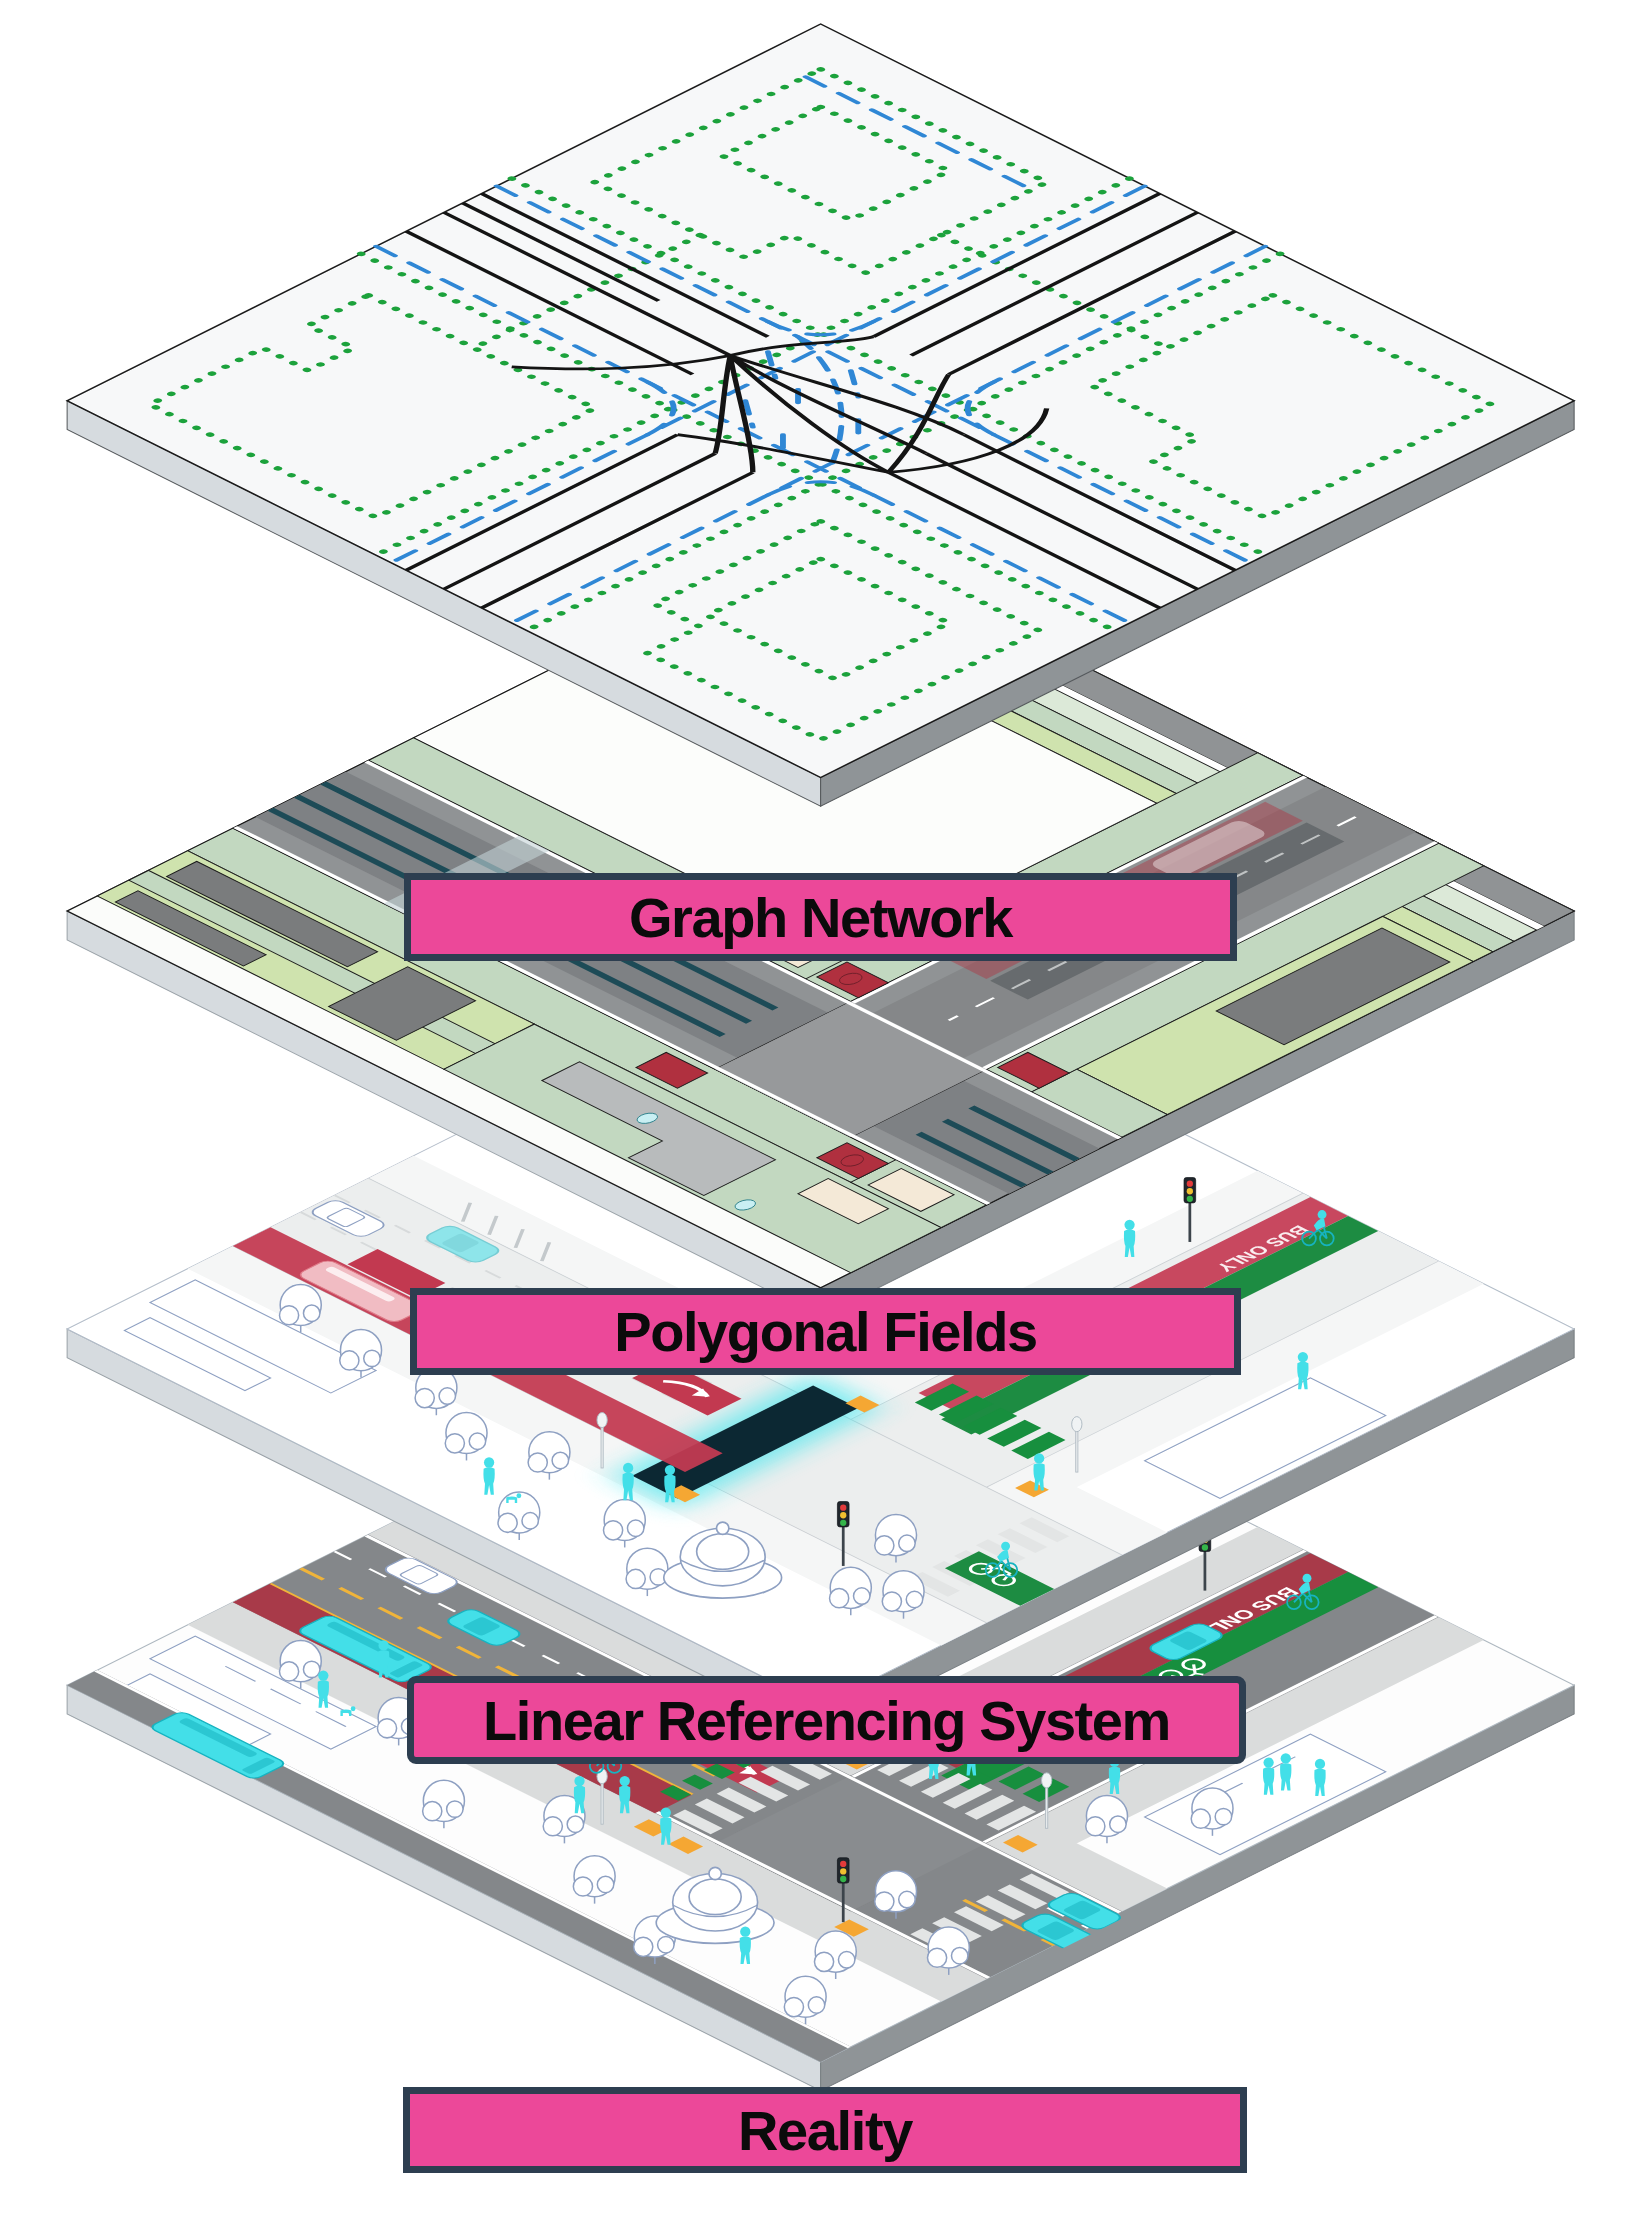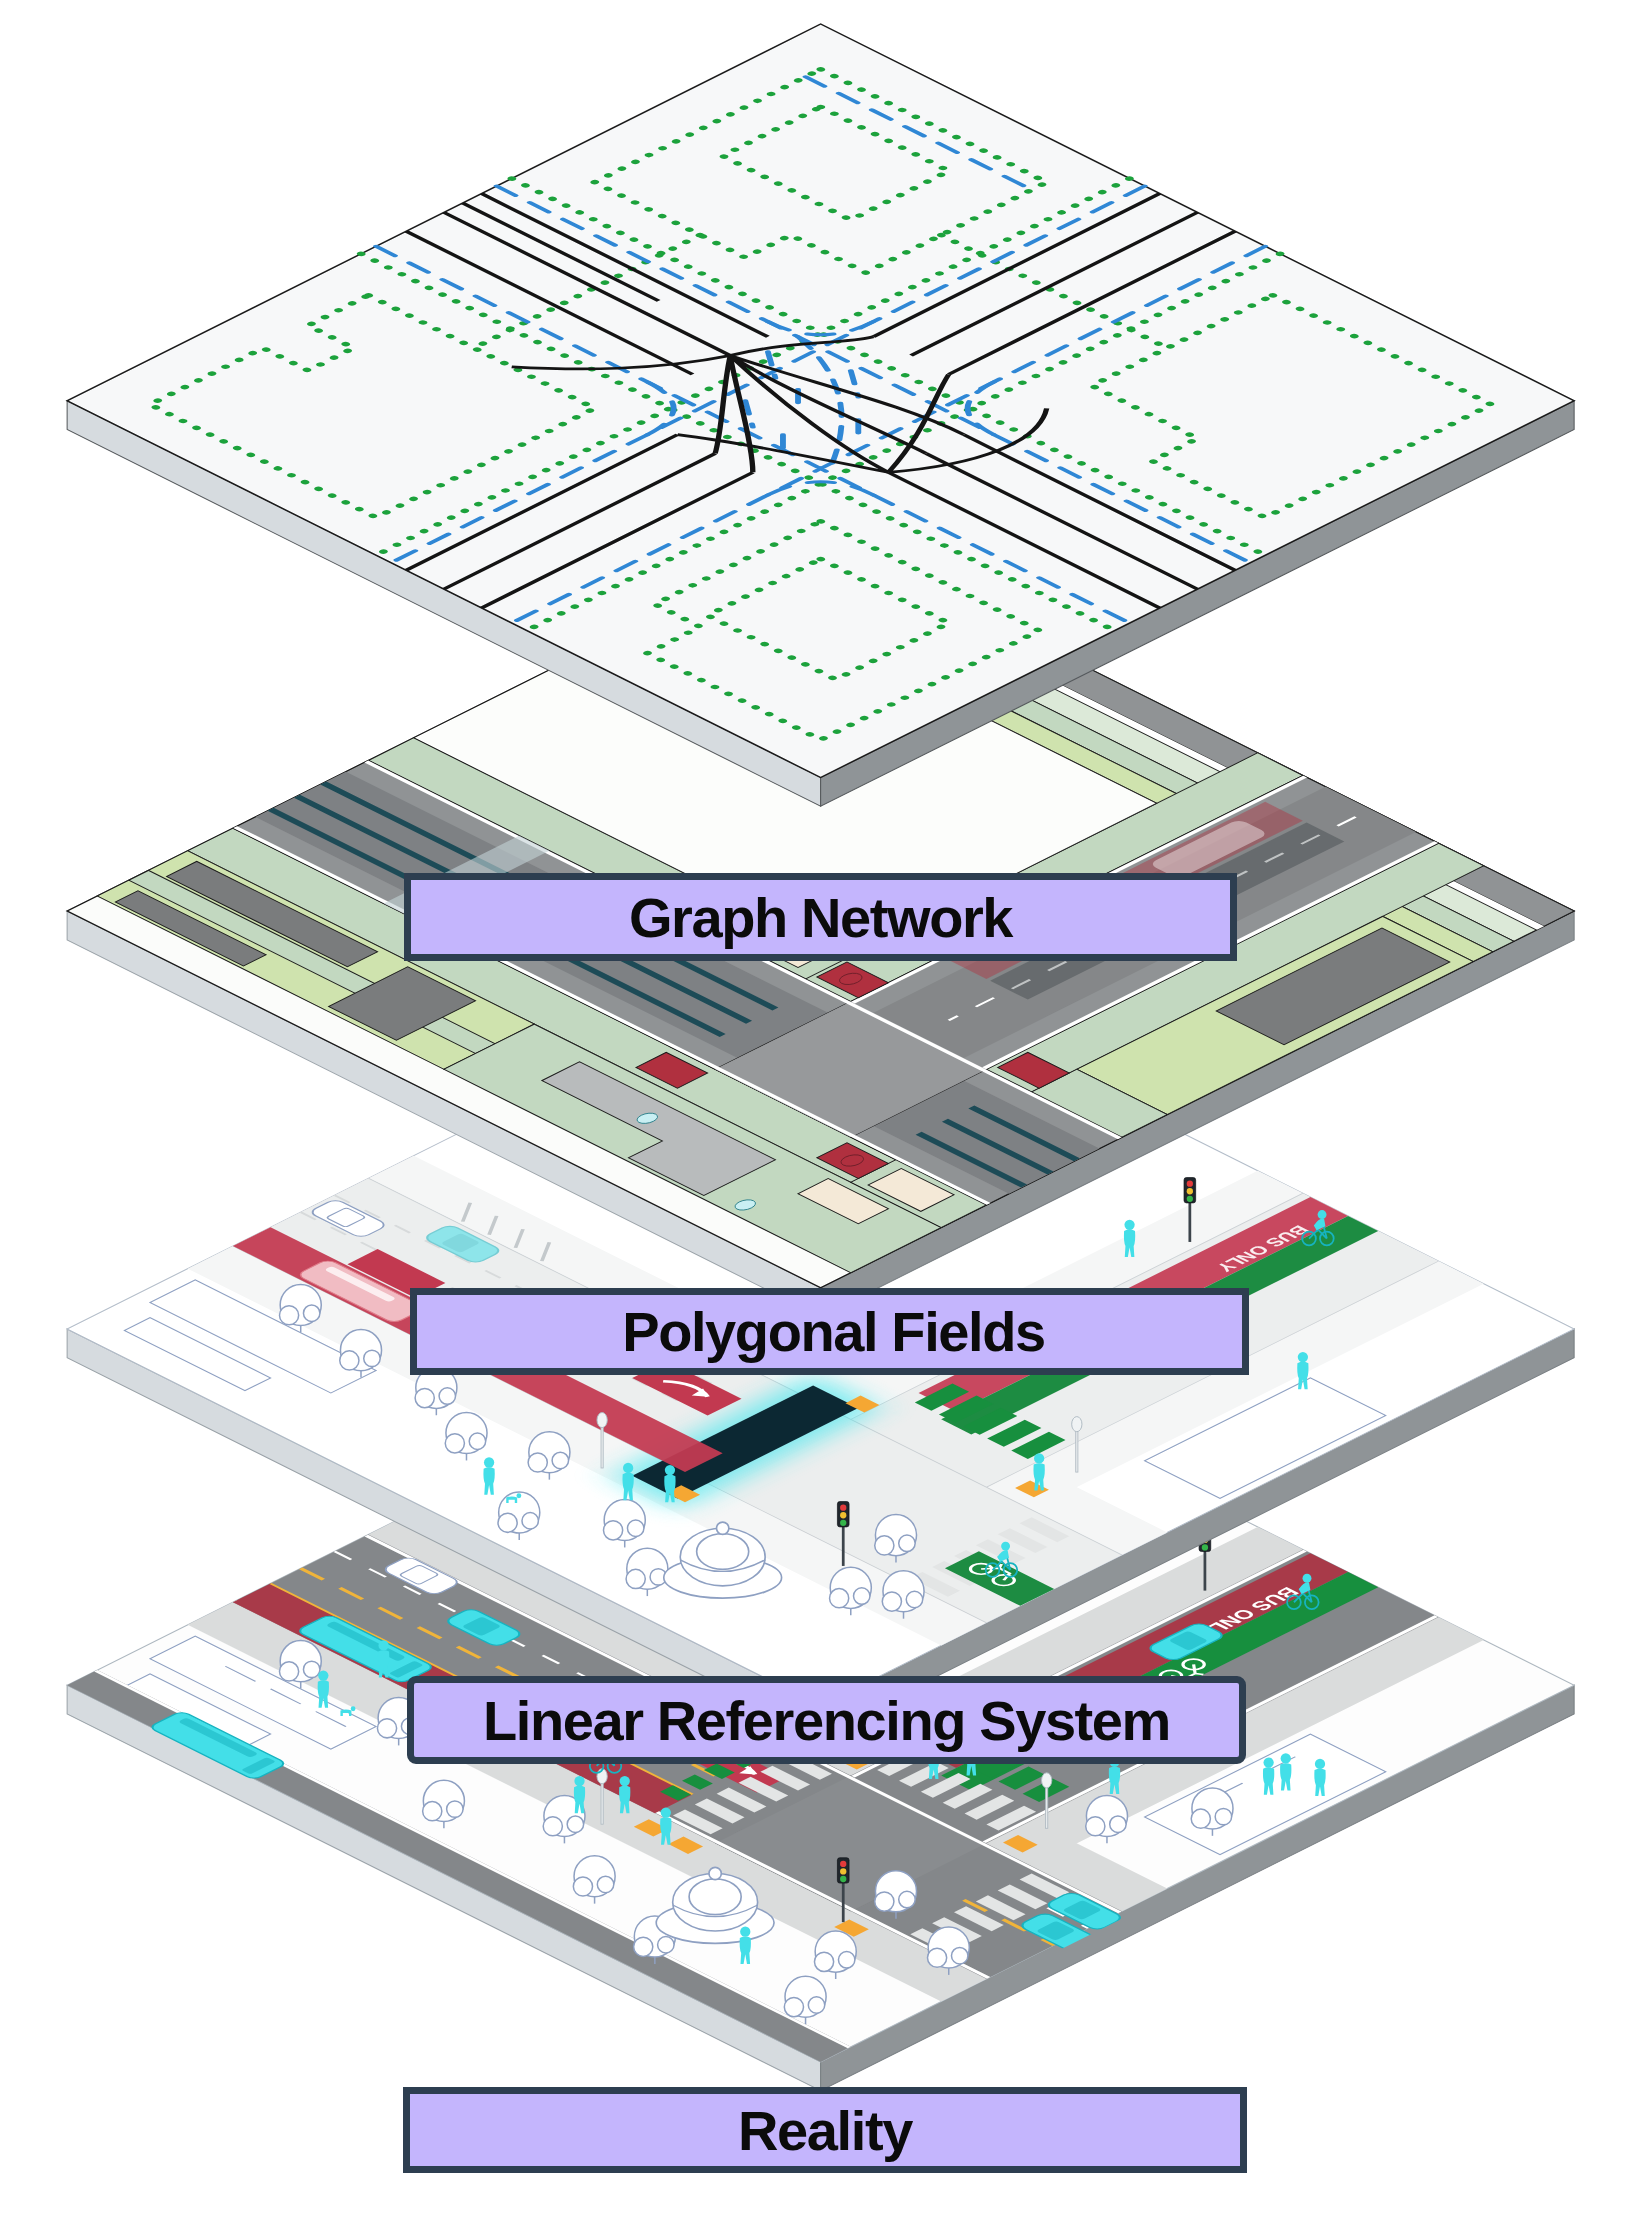--- a/index.html
+++ b/index.html
@@ -1,19 +1,19 @@
 <!DOCTYPE html>
 <html style="--labelBorder: #2d3e50; --netGreen: #1ca23c; --netBlue: #2f87d5; --netBlack: #141414; --plateTop: #f7f8f9; --plateSideL: #d6dbdf; --plateSideR: #8f9497; --sage: #c2d8c0; --paleSage: #dce9d8; --lawn: #cfe3ae; --buildGray: #7a7c7d; --roadGray: #909395; --roadCore: #7e8184; --laneTeal: #1d4b57; --padRed: #b0303f; --cream: #f4e9d7; --plaza: #b8bbbc; --dotCyan: #c9eff3; --ghost: #8ea0c2; --roadPale: #ecEEee; --walkPale: #f5f6f6; --navyBand: #0c2833; --glowCyan: #2ee6ee; --busRed: #c43a52; --segRed: #c23950; --laneGreen: #1d8c42; --rampOrange: #f5a733; --pinkBus: #f6c9cf; --asphalt: #84878a; --walkGray: #dadcdc; --zebraWhite: #e3e5e5; --centerYellow: #f0b43a; --busLaneRed: #a83a49; --bikeGreen: #178f3e; --cyan: #43dfe8; --cyanD: #17b3c0; --signalRed: #e33b3b; --signalYellow: #f0c030; --signalGreen: #35b54a;font-size:11px"><head>
 <meta charset="utf-8">
 <style>
   html,body{margin:0;padding:0;background:#ffffff;}
   #stage{position:relative;width:1644px;height:2227px;background:#ffffff;overflow:hidden;
          font-family:"Liberation Sans",sans-serif;}
   svg{position:absolute;left:0;top:0;}
-  .lbl{position:absolute;background:#c4b5fd;border:7.5px solid var(--labelBorder);
+  .lbl{position:absolute;background:#ec4899;border:7.5px solid var(--labelBorder);
        display:flex;align-items:center;justify-content:center;
        font-family:"Liberation Sans",sans-serif;font-weight:700;font-size:56px;
        color:#0b0b0b;letter-spacing:-1.4px;z-index:10;}
   
   .gdot{stroke:var(--netGreen);stroke-width:.8;stroke-linecap:round;stroke-dasharray:.05 1.75;fill:none}
   .bdash{stroke:var(--netBlue);stroke-width:.55;stroke-dasharray:2.5 1.9;stroke-linecap:round;fill:none}
   .kline{stroke:var(--netBlack);stroke-width:.5;fill:none}
   
   .poly{stroke:#1c1c1c;stroke-width:.14}
   .tealline{stroke:var(--laneTeal);stroke-width:.8;fill:none}
@@ -459,21 +459,21 @@
       <path d="M38,50 C35,57 30,62 25,66"></path>
       <path d="M64,55 C61,47 57,42 55,38 M64,55 C57,58 50,61 45,64 M64,55 C69,48 70,41 66,36"></path>
     </g>
   </g>
 </g>
 </svg>
 
 <div class="lbl" style="left:404px;top:873px;width:819px;height:74px;">
   <span>Graph Network</span>
 </div>
-<div class="lbl" style="left:410px;top:1288px;width:817px;height:73px;padding-left:8px;">
+<div class="lbl" style="left:410px;top:1288px;width:817px;height:73px;">
   <span>Polygonal Fields</span>
 </div>
 <div class="lbl" style="left:407px;top:1676px;width:825px;height:74px;border-radius:9px;">
   <span>Linear Referencing System</span>
 </div>
 <div class="lbl" style="left:403px;top:2087px;width:830px;height:72px;">
   <span>Reality</span>
 </div>
 </div>
 

